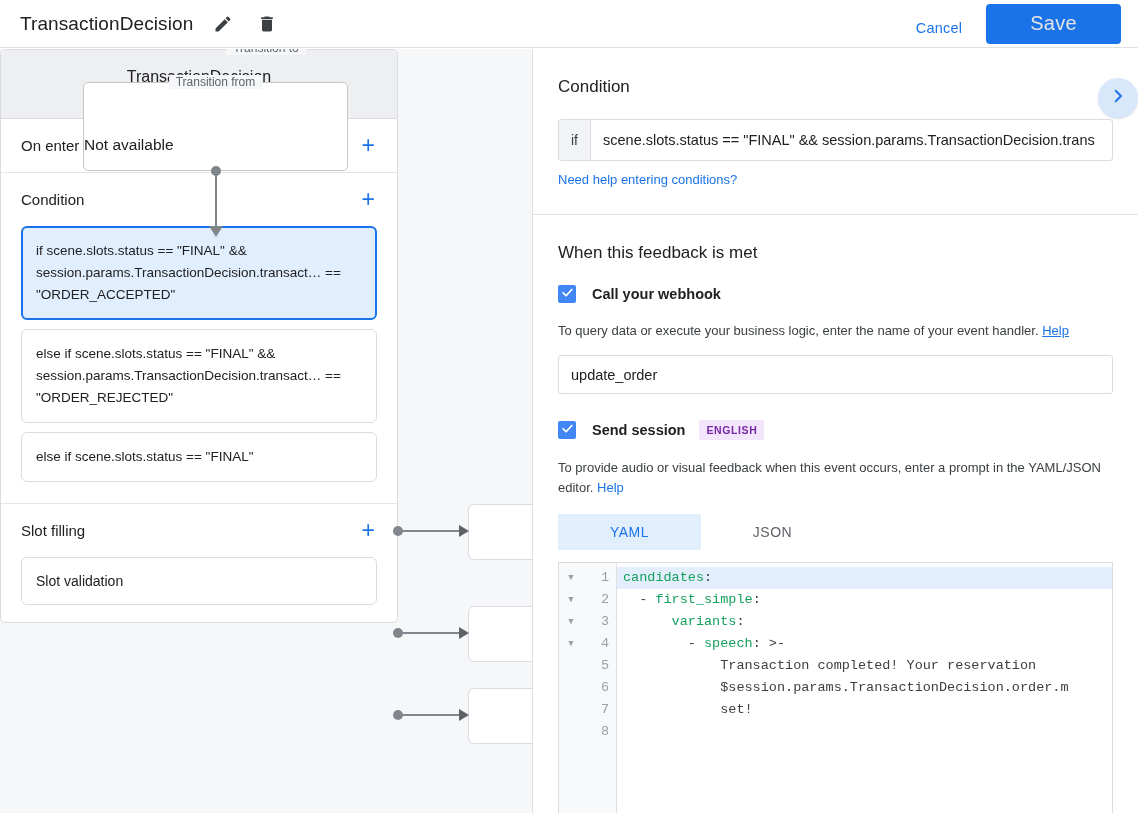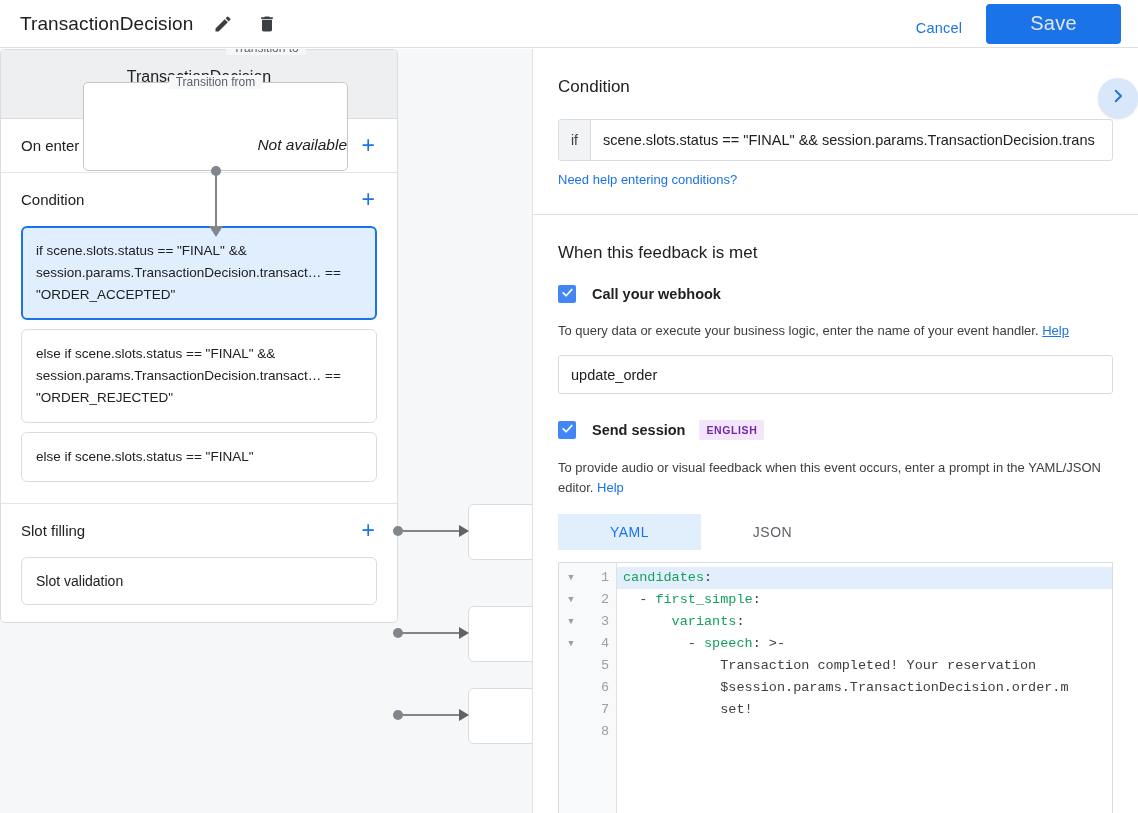--- a/index.html
+++ b/index.html
@@ -89,24 +89,23 @@
     color: #5f6368;
     left: 50%;
     transform: translateX(-50%);
     white-space: nowrap;
   }
 
   
   #tfrom { left: 83px; top: 33px; width: 265px; height: 89px; }
   #tfrom .center-label {
     position: absolute; left: 0; right: 0; top: 53px;
-    text-align: right;
+    text-align: left;
     font-size: 15.5px;
     color: #202124;
-    font-style: italic;
   }
 
   
   .conn-line {
     position: absolute;
     background: #80868b;
   }
   .conn-dot {
     position: absolute;
     width: 10px; height: 10px;

